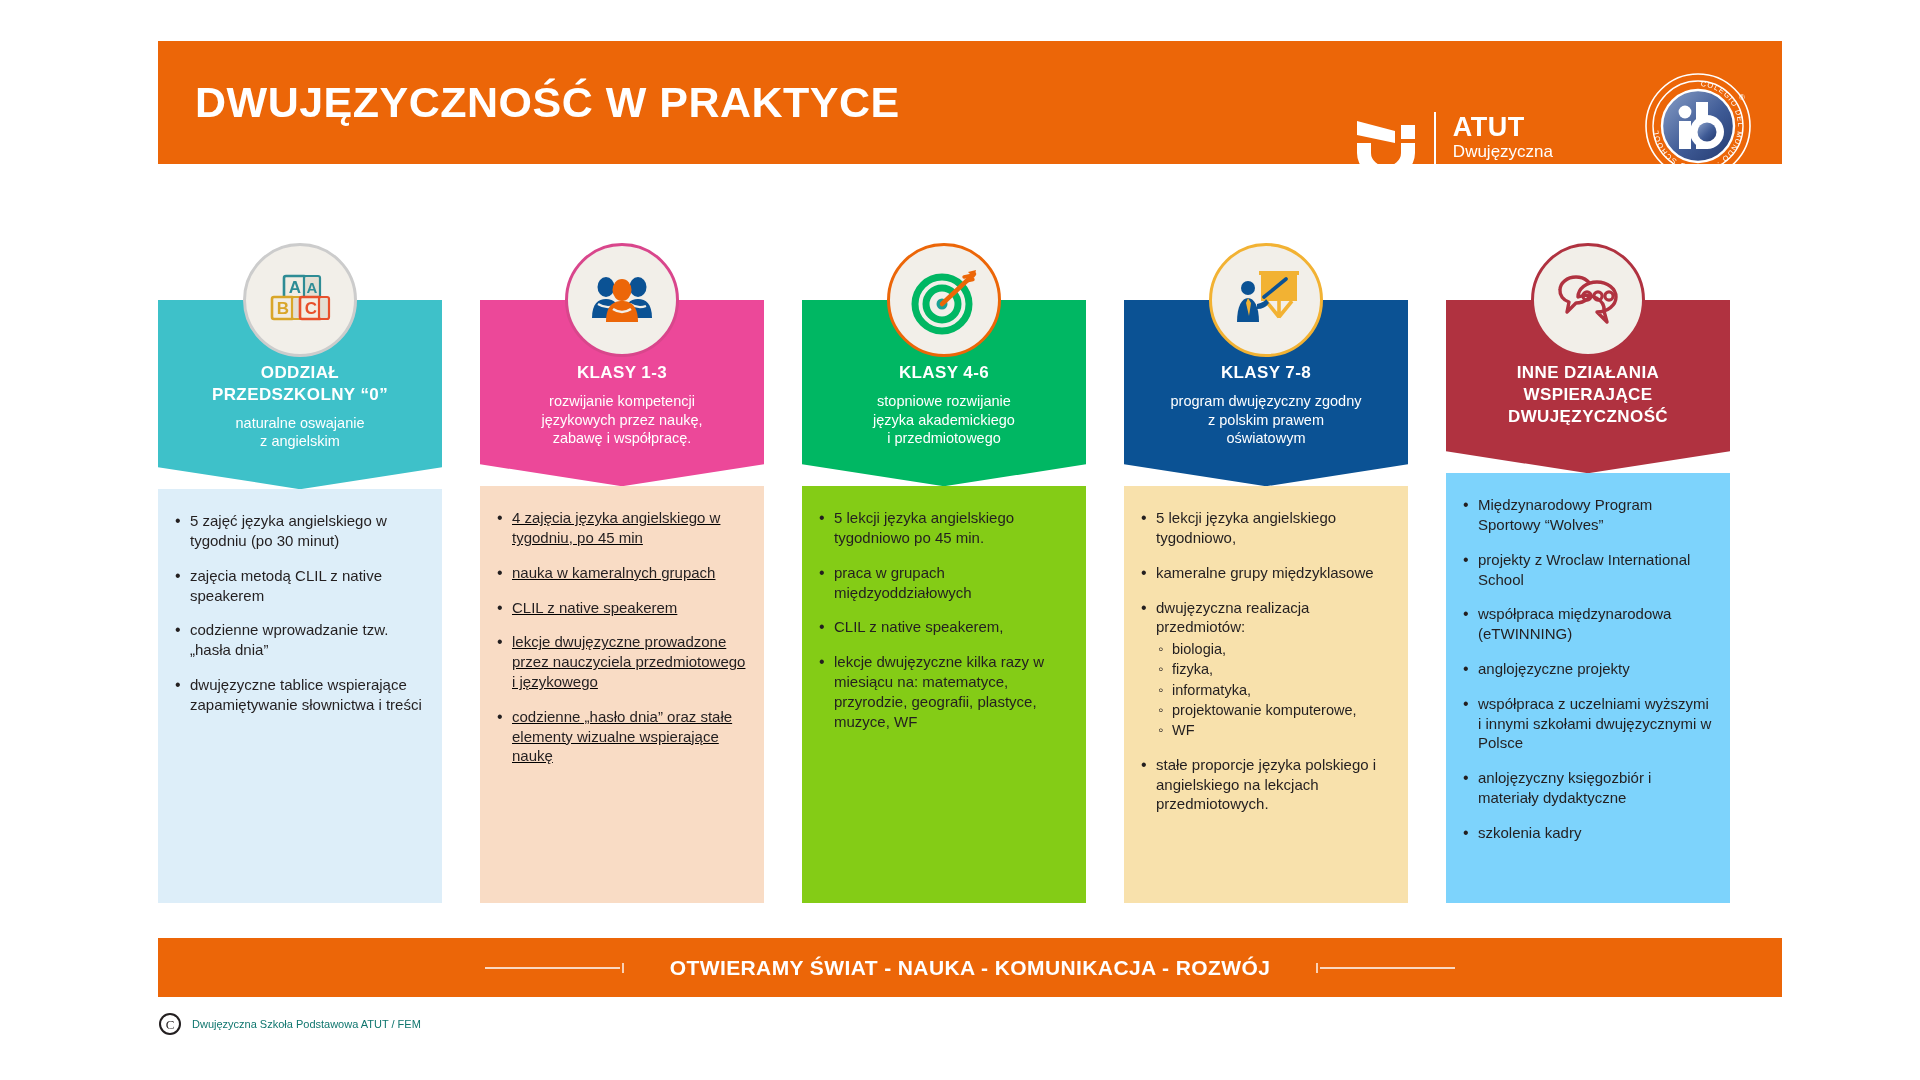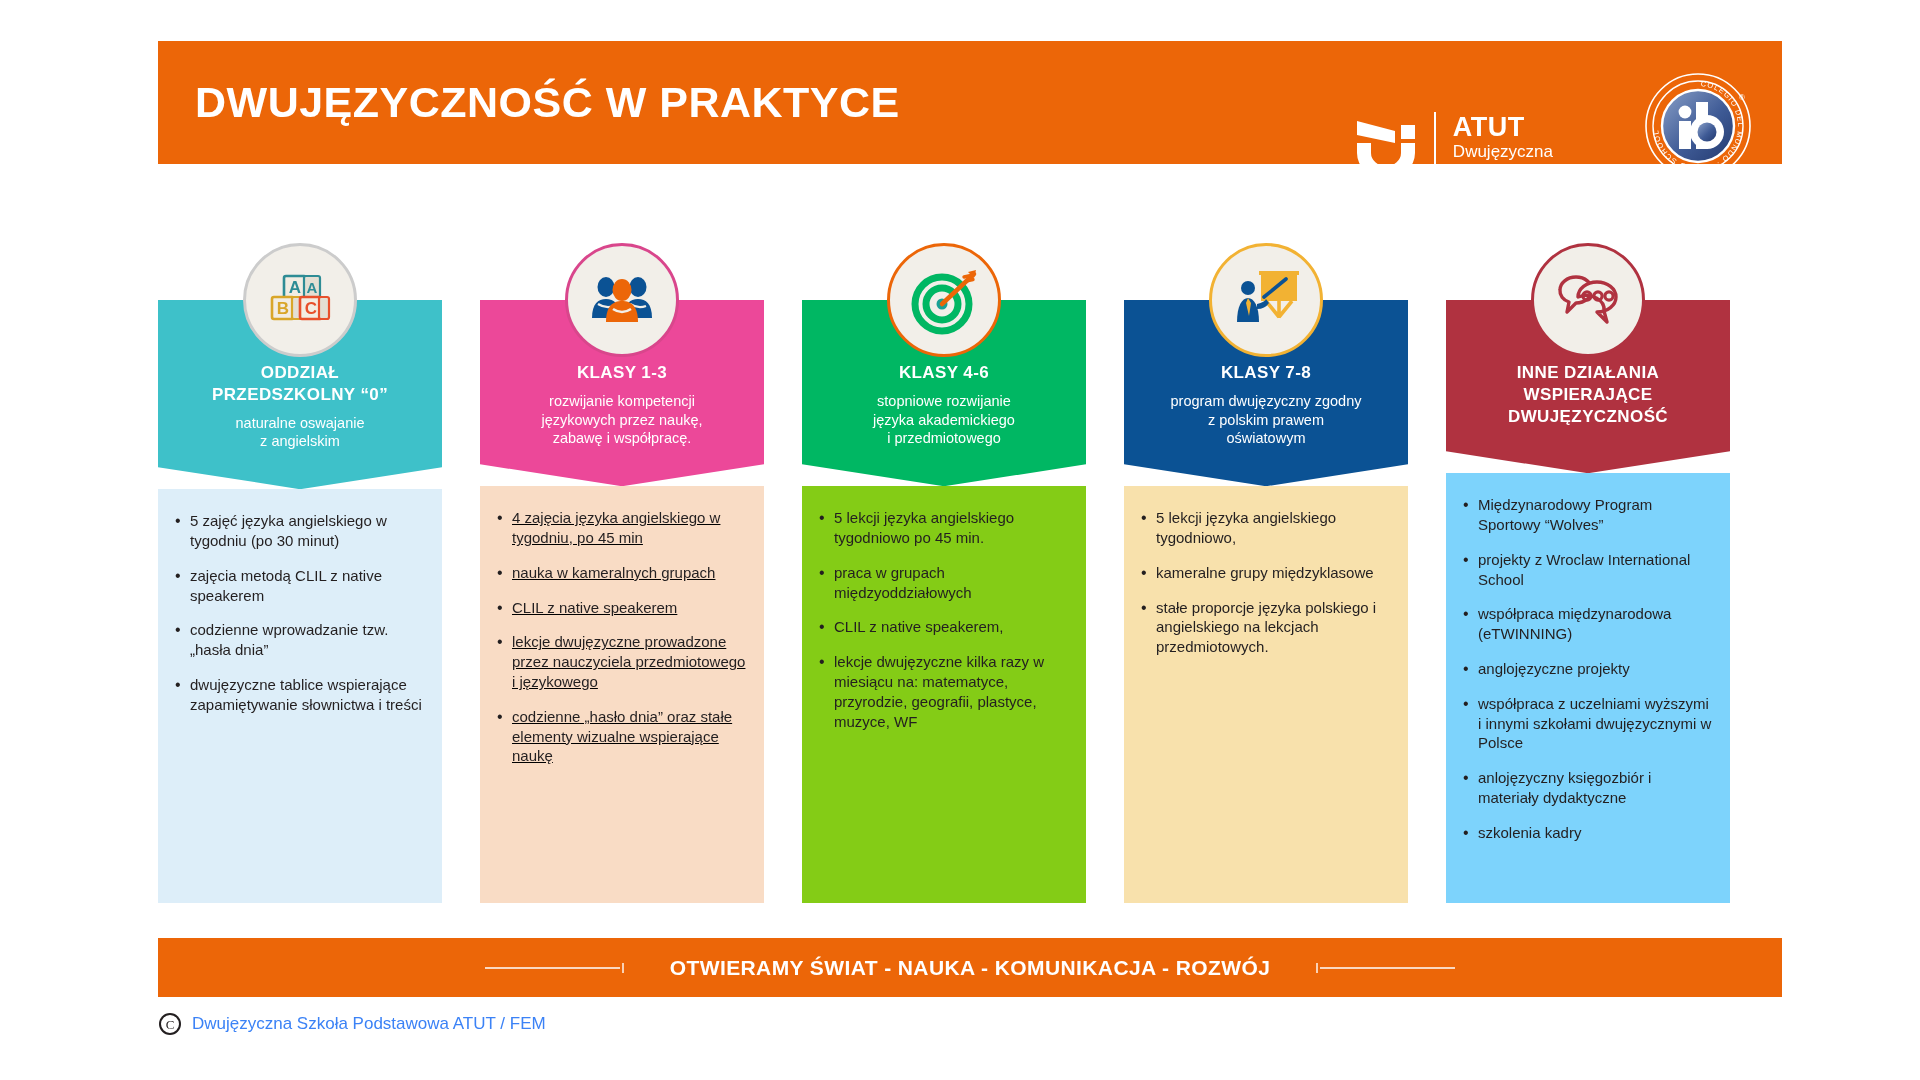--- a/index.html
+++ b/index.html
@@ -110,21 +110,21 @@
     white-space: nowrap;
   }
   .rule { display: flex; align-items: center; }
   .rule svg { display: block; }
 
   .copyright {
     position: absolute; left: 158px; top: 1012px;
     display: flex; align-items: center; gap: 10px;
   }
   .copyright .c-mark { width: 24px; height: 24px; }
-  .copyright .c-text { font-size: 17px; color: #3b82f6; }
+  .copyright .c-text { font-size: 11px; color: #0f766e; }
 </style>
 </head>
 <body>
 
 <div class="page">
 
   <div class="header">
     <div class="header-title">DWUJĘZYCZNOŚĆ W PRAKTYCE</div>
 
     <div class="header-logos">
@@ -302,20 +302,30 @@
         <div class="sub">
           <div>program dwujęzyczny zgodny</div>
           <div>z polskim prawem</div>
           <div>oświatowym</div>
         </div>
       </div>
       <div class="col-body" style="background:#F8E1AC;">
         <ul>
           <li>5 lekcji języka angielskiego tygodniowo,</li>
           <li>kameralne grupy międzyklasowe</li>
+          <li>
+            <span>dwujęzyczna realizacja przedmiotów:</span>
+            <ul class="sub-list">
+              <li>biologia,</li>
+              <li>fizyka,</li>
+              <li>informatyka,</li>
+              <li>projektowanie komputerowe,</li>
+              <li>WF</li>
+            </ul>
+          </li>
           <li>stałe proporcje języka polskiego i angielskiego na lekcjach przedmiotowych.</li>
         </ul>
       </div>
     </div>
 
     <div class="col c5">
       <div class="col-icon" style="border-color:#B03240;">
         <svg viewBox="0 0 72 72">
           <path d="M8,26 a16,13 0 1 1 32,0 a16,13 0 0 1 -16,13 l-9,9 l2,-10 a15,12 0 0 1 -9,-12 z" fill="none" stroke="#B03240" stroke-width="3.4" stroke-linejoin="round"></path>
           <path d="M26,33 a19,15 0 1 1 38,0 a19,15 0 0 1 -19,15 l10,10 l-3,-11 a18,14 0 0 0 -26,-14 z" fill="#F2EFE9" stroke="#B03240" stroke-width="3.4" stroke-linejoin="round"></path>

